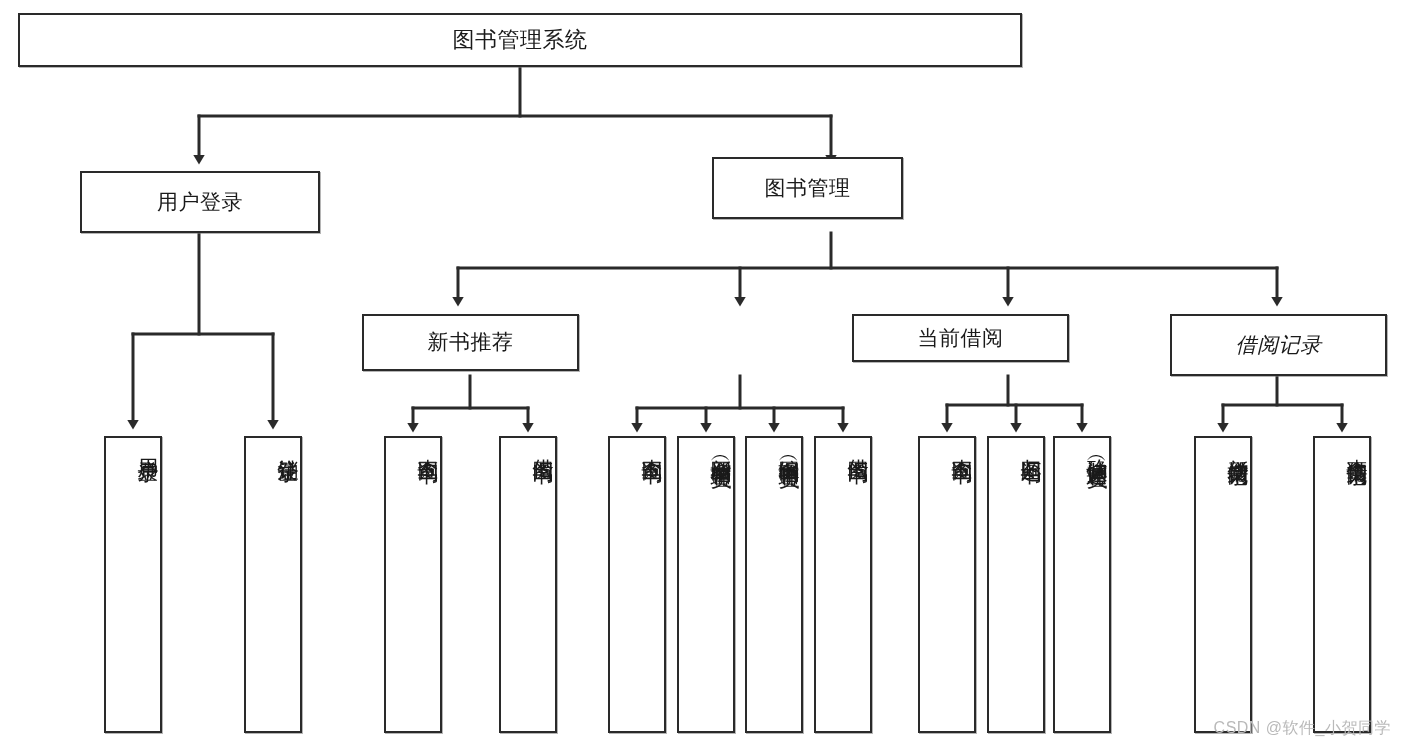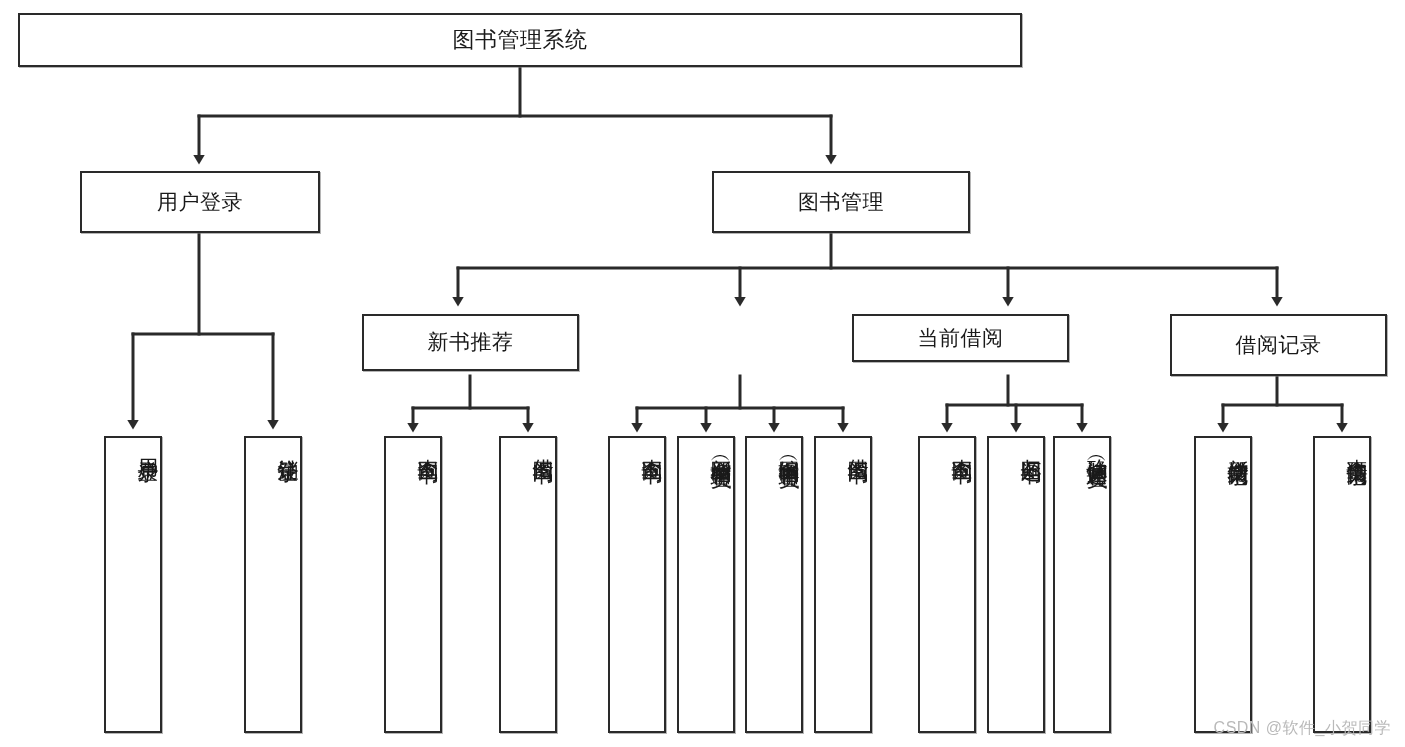--- a/index.html
+++ b/index.html
@@ -128,34 +128,34 @@
   </svg>
 
   <div class="node root horiz" style="left:18px; top:13px; width:1004px; height:54px;">
     <span class="label">图书管理系统</span>
   </div>
 
   <div class="node horiz" style="left:80px; top:171px; width:240px; height:62px;">
     <span class="label">用户登录</span>
   </div>
 
-  <div class="node horiz" style="left:712px; top:171px; width:258px; height:62px;">
+  <div class="node horiz" style="left:712px; top:157px; width:191px; height:62px;">
     <span class="label">图书管理</span>
   </div>
 
   <div class="node horiz" style="left:362px; top:314px; width:217px; height:57px;">
     <span class="label">新书推荐</span>
   </div>
 
 
   <div class="node horiz" style="left:852px; top:314px; width:217px; height:48px;">
     <span class="label">当前借阅</span>
   </div>
 
-  <div class="node horiz" style="left:1170px; top:314px; width:217px; height:62px;">
+  <div class="node horiz" style="left:1170px; top:314px; width:217px; height:62px;font-style:italic;">
     <span class="label">借阅记录</span>
   </div>
 
   <div class="node vert" style="left:104px; top:436px; width:58px; height:297px;">
     <span class="label">用户登录</span>
   </div>
 
   <div class="node vert" style="left:244px; top:436px; width:58px; height:297px;">
     <span class="label">注销登录</span>
   </div>

